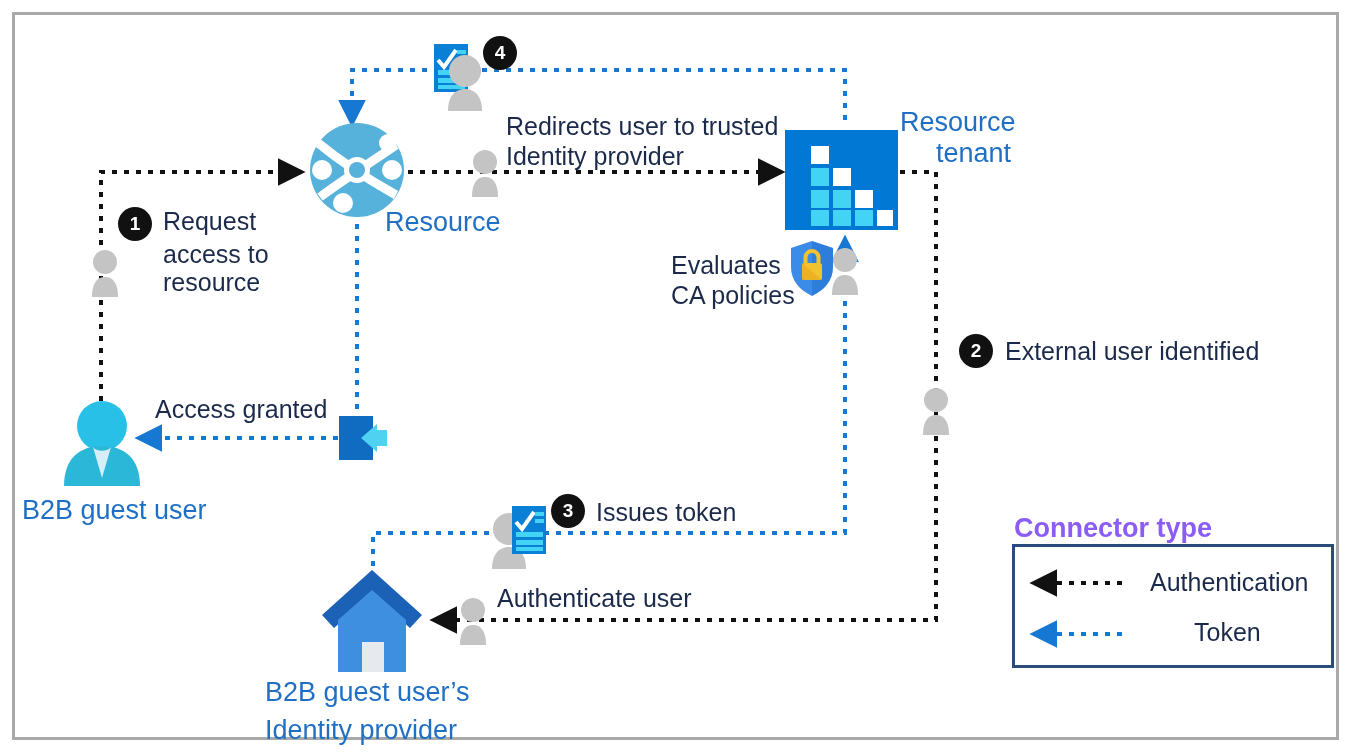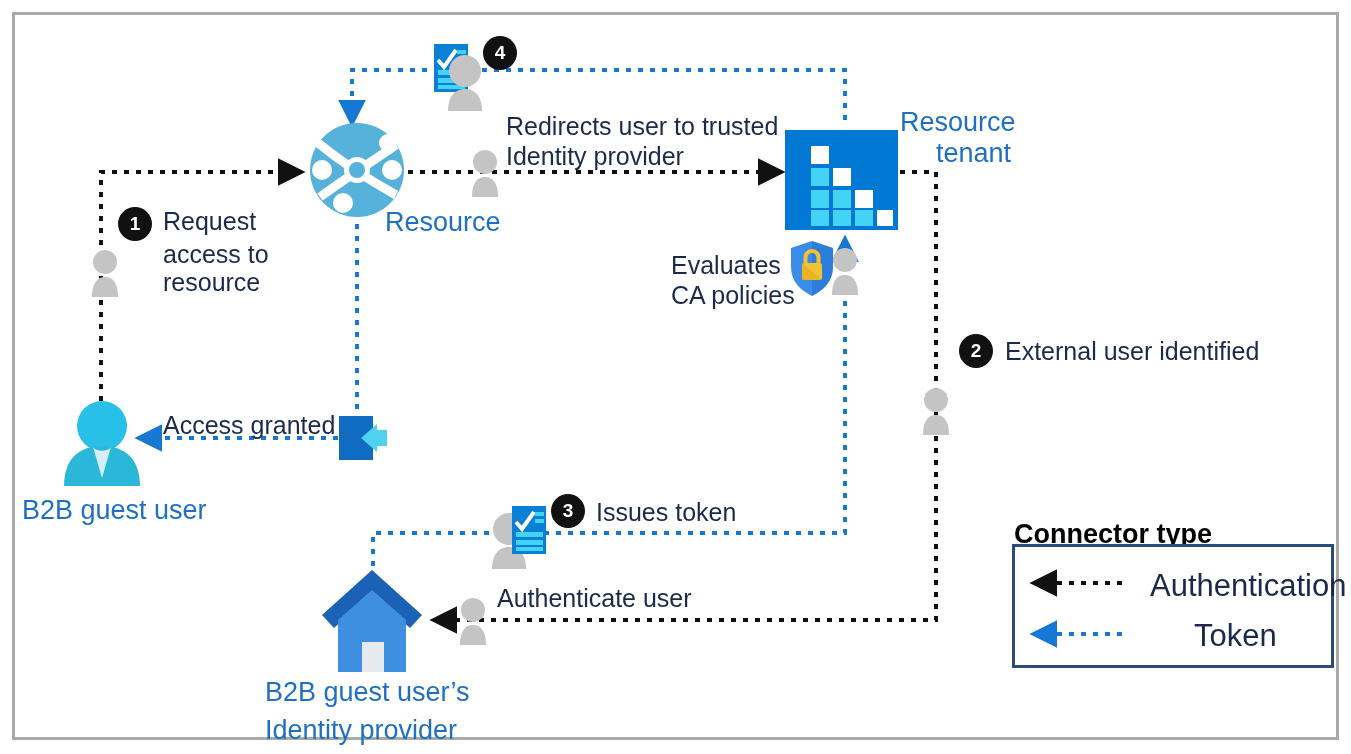--- a/index.html
+++ b/index.html
@@ -9,22 +9,22 @@
   svg.layer{position:absolute;left:0;top:0;width:1351px;height:754px;}
   .lbl{position:absolute;white-space:pre;line-height:1.22;}
   .blue{color:#1f6fc4;}
   .navy{color:#1b2a4a;}
   .t28{font-size:27px;}
   .t26{font-size:25px;}
   .stepnum{position:absolute;width:34px;height:34px;border-radius:50%;background:#111111;color:#ffffff;
            font-size:19px;font-weight:bold;display:flex;align-items:center;justify-content:center;}
   .legendbox{position:absolute;left:1012px;top:544px;width:322px;height:124px;border:3px solid #2a4b7c;
              box-sizing:border-box;background:#fff;}
-  .legtext{position:absolute;font-size:31px;color:#1b2a4a;white-space:nowrap;}
-  .legtitle{position:absolute;left:1014px;top:513px;font-size:27px;color:#000000;font-weight:bold;margin-top:6px;}
+  .legtext{position:absolute;font-size:25px;color:#1b2a4a;white-space:nowrap;}
+  .legtitle{position:absolute;left:1014px;top:513px;font-size:27px;color:#8b5cf6;font-weight:bold;}
 </style>
 </head>
 <body>
 
 <div id="canvas">
   <div id="frame"></div>
 
   <svg class="layer">
     <defs>
       <marker id="arrBlack" viewBox="0 0 10 10" refX="8" refY="5" markerWidth="7" markerHeight="7" orient="auto-start-reverse">
@@ -184,21 +184,21 @@
 
   <div class="lbl navy t26" style="left:163px;top:206px;">Request</div>
   <div class="lbl navy t26" style="left:163px;top:219px;margin-top:20px;">access to</div>
   <div class="lbl navy t26" style="left:163px;top:267px;">resource</div>
 
   <div class="lbl navy t26" style="left:671px;top:250px;">Evaluates</div>
   <div class="lbl navy t26" style="left:671px;top:280px;">CA policies</div>
 
   <div class="lbl navy t26" style="left:1005px;top:336px;">External user identified</div>
 
-  <div class="lbl navy t26" style="left:155px;top:410px;margin-left:8px;">Access granted</div>
+  <div class="lbl navy t26" style="left:155px;top:394px;">Access granted</div>
 
   <div class="lbl blue t28" style="left:22px;top:494px;">B2B guest user</div>
 
   <div class="lbl navy t26" style="left:596px;top:497px;">Issues token</div>
 
   <div class="lbl navy t26" style="left:497px;top:583px;">Authenticate user</div>
 
   <div class="lbl blue t28" style="left:265px;top:676px;">B2B guest user’s</div>
   <div class="lbl blue t28" style="left:265px;top:714px;">Identity provider</div>
 

